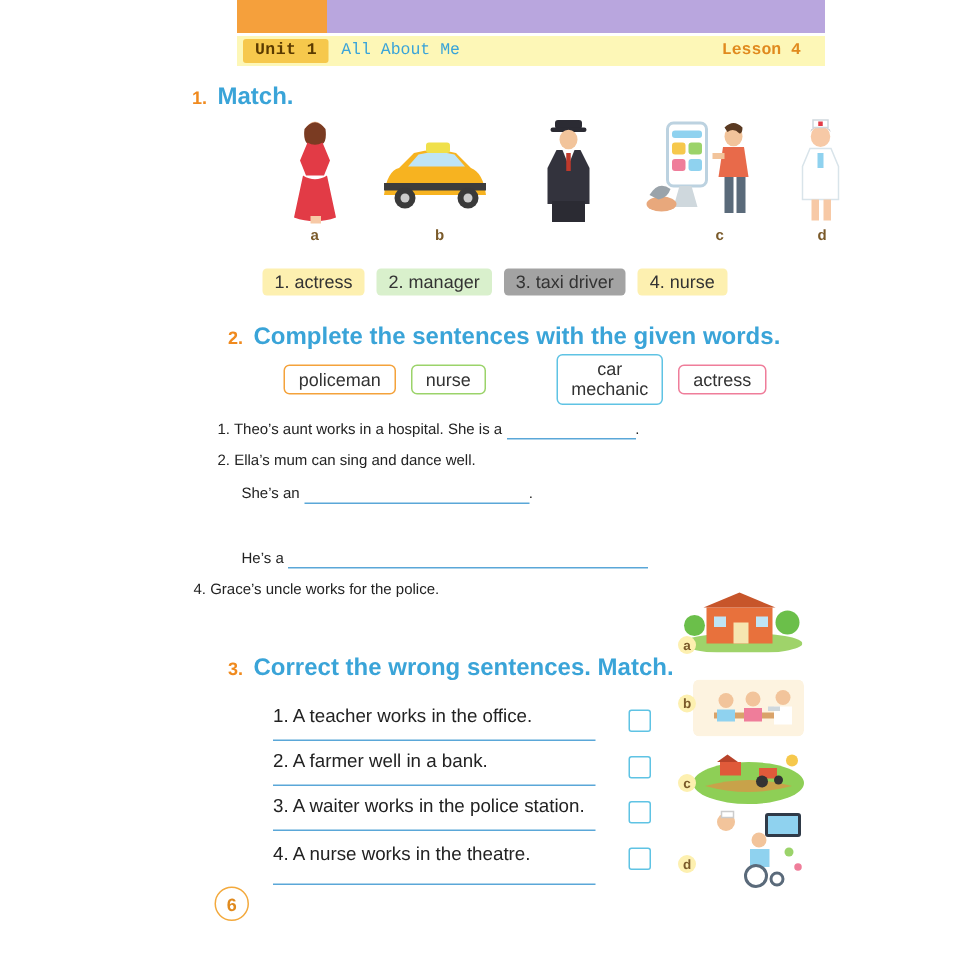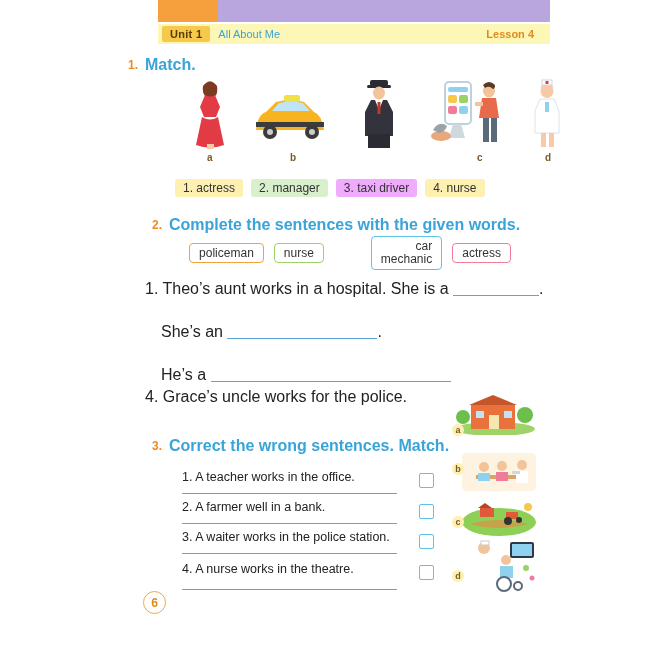--- a/index.html
+++ b/index.html
@@ -23,21 +23,21 @@
     position:absolute;left:218px;top:0;width:332px;height:22px;
     background:#b9a6de;
   }
   .top-white-gap{
     position:absolute;left:0;top:0;width:158px;height:22px;background:#fff;
   }
   
   .header-strip{
     position:absolute;left:158px;top:24px;width:392px;height:20px;
     background:#fdf7b7;
-    display:flex;align-items:center;
+    display:flex;align-items:center;font-family:Liberation Mono, monospace;
   }
   .unit-badge{
     background:#f6c84c;color:#5a3a00;font-weight:bold;font-size:11px;
     padding:2px 8px;margin-left:4px;border-radius:2px;
     letter-spacing:.3px;
   }
   .unit-title{
     color:#3aa4d8;font-size:11px;margin-left:8px;font-weight:normal;
   }
   .lesson-label{
@@ -67,40 +67,40 @@
   
   .chips-row{
     position:absolute;left:175px;top:178px;width:360px;height:20px;
     display:flex;gap:8px;align-items:center;font-size:12px;
   }
   .chip{
     padding:2px 8px;border-radius:3px;white-space:nowrap;color:#333;
   }
   .chip.c1{background:#fdf0b0;text-align:center;}
   .chip.c2{background:#d9f0cc;}
-  .chip.c3{background:#f0abfc;}
+  .chip.c3{background:#a3a3a3;}
   .chip.c4{background:#fdf0b0;}
 
   
   .wordbox{
     position:absolute;left:170px;top:240px;width:360px;height:26px;
     display:flex;gap:10px;align-items:center;justify-content:center;
   }
   .wordcard{
     border:1.6px solid;border-radius:4px;padding:3px 9px;font-size:12px;color:#333;
-    background:#fff;text-align:right;line-height:1.05;
+    background:#fff;text-align:center;line-height:1.05;
   }
   .wc1{border-color:#f4a23b;}
   .wc2{border-color:#9bd36a;}
   .wc3{border-color:#5fc3e4;margin-left:37px;}
   .wc4{border-color:#ef7d9a;}
 
   
   .sent{
-    position:absolute;font-size:16px;color:#222;white-space:nowrap;
+    position:absolute;font-size:10px;color:#222;white-space:nowrap;
   }
   .blank{
     display:inline-block;border-bottom:1px solid #5aa7d8;height:12px;
     vertical-align:middle;
   }
   
   .q-line{position:absolute;font-size:12.5px;color:#222;}
   .ansline{
     position:absolute;border-bottom:1px solid #5aa7d8;height:1px;
   }
@@ -248,31 +248,35 @@
     <span class="wordcard wc3">car<br>mechanic</span>
     <span class="wordcard wc4">actress</span>
   </div>
 
   <div class="sent" style="left:145px;top:280px;">
     <span>1.</span>
     <span>Theo’s aunt works in a hospital. She is a</span>
     <span class="blank" style="width:86px;"></span>.
   </div>
 
+  <div class="sent" style="left:145px;top:302px;">
+    <span>2.</span>
+    <span>Ella’s mum can sing and dance well.</span>
+  </div>
   <div class="sent" style="left:161px;top:323px;">
     <span>She’s an</span>
     <span class="blank" style="width:150px;"></span>.
   </div>
 
   <div class="sent" style="left:161px;top:366px;">
     <span>He’s a</span>
     <span class="blank" style="width:240px;"></span>
   </div>
 
-  <div class="sent" style="left:145px;top:388px;">
+  <div class="sent" style="left:129px;top:388px;">
     <span>4.</span>
     <span>Grace’s uncle works for the police.</span>
   </div>
 
   <div class="ex-head" style="left:152px;top:437px;">
     <span class="ex-num">3.</span>
     <span class="ex-title">Correct the wrong sentences. Match.</span>
   </div>
 
   <div class="q-line" style="left:182px;top:470px;">

